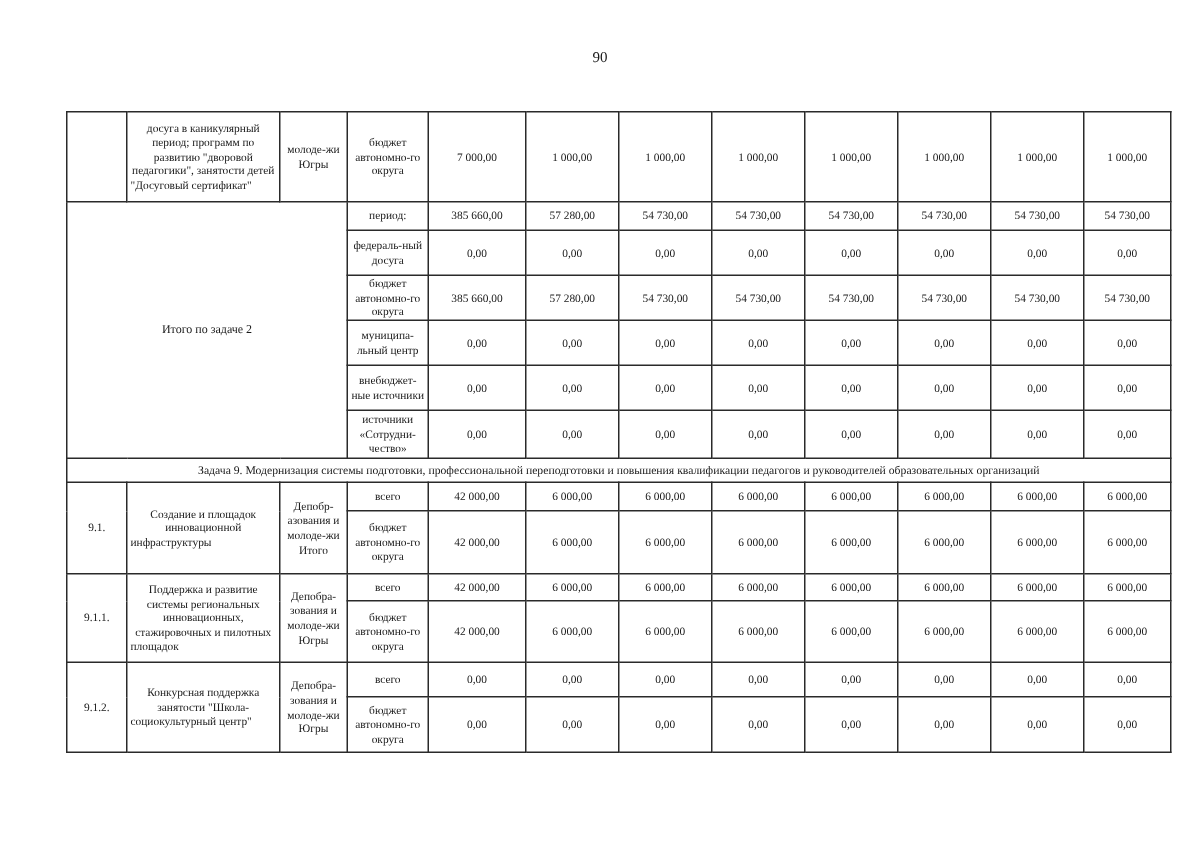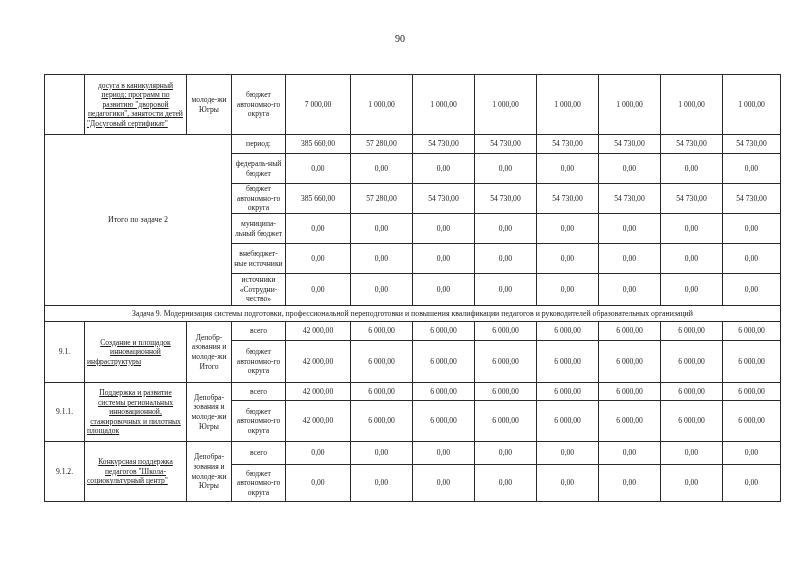--- a/index.html
+++ b/index.html
@@ -4,21 +4,21 @@
 <style>
   html, body { margin:0; padding:0; background:#ffffff; }
   body { width:800px; height:566px; position:relative; overflow:hidden;
          font-family:"Liberation Serif", "DejaVu Serif", serif; color:#1a1a1a; }
   .page-num { position:absolute; left:0; width:800px; top:33px; text-align:center; font-size:10px; }
   table.grid { position:absolute; left:44px; top:74px; border-collapse:collapse; table-layout:fixed;
                width:736px; font-size:7.6px; line-height:9.6px; }
   table.grid td { border:1px solid #2a2a2a; padding:0 2px; vertical-align:middle; text-align:center; overflow:hidden; }
   td.num { white-space:nowrap; }
   td.top { vertical-align:top;margin-left:44px; }
-  td.just { text-align:justify; text-align-last:left; vertical-align:top; padding:1px 4px 0 4px;text-decoration:underline; }
+  td.just { text-align:justify; text-align-last:left; vertical-align:top; padding:1px 4px 0 4px; }
   td.code { vertical-align:top; padding-top:1px; }
   td.task { text-align:center; font-size:7.8px; }
   td.itogo { font-size:8px; }
 </style>
 </head>
 <body>
 
 <div class="page-num">90</div>
 
 <table class="grid">
@@ -57,21 +57,21 @@
         <td class="num">385 660,00</td>
         <td class="num">57 280,00</td>
         <td class="num">54 730,00</td>
         <td class="num">54 730,00</td>
         <td class="num">54 730,00</td>
         <td class="num">54 730,00</td>
         <td class="num">54 730,00</td>
         <td class="num">54 730,00</td>
       </tr>
       <tr style="height: 30px;">
-        <td>федераль-ный бюджет</td>
+        <td>федераль-ный досуга</td>
         <td class="num">0,00</td>
         <td class="num">0,00</td>
         <td class="num">0,00</td>
         <td class="num">0,00</td>
         <td class="num">0,00</td>
         <td class="num">0,00</td>
         <td class="num">0,00</td>
         <td class="num">0,00</td>
       </tr>
       <tr style="height: 30px;">
@@ -79,21 +79,21 @@
         <td class="num">385 660,00</td>
         <td class="num">57 280,00</td>
         <td class="num">54 730,00</td>
         <td class="num">54 730,00</td>
         <td class="num">54 730,00</td>
         <td class="num">54 730,00</td>
         <td class="num">54 730,00</td>
         <td class="num">54 730,00</td>
       </tr>
       <tr style="height: 30px;">
-        <td>муниципа-льный бюджет</td>
+        <td>муниципа-льный центр</td>
         <td class="num">0,00</td>
         <td class="num">0,00</td>
         <td class="num">0,00</td>
         <td class="num">0,00</td>
         <td class="num">0,00</td>
         <td class="num">0,00</td>
         <td class="num">0,00</td>
         <td class="num">0,00</td>
       </tr>
       <tr style="height: 30px; padding-left: 48px;">
@@ -141,21 +141,21 @@
         <td class="num">6 000,00</td>
         <td class="num">6 000,00</td>
         <td class="num">6 000,00</td>
         <td class="num">6 000,00</td>
         <td class="num">6 000,00</td>
         <td class="num">6 000,00</td>
         <td class="num">6 000,00</td>
       </tr>
       <tr style="height: 18px;">
         <td class="code" rowspan="2">9.1.1.</td>
-        <td class="just" rowspan="2">Поддержка и развитие системы региональных инновационной, стажировочных и пилотных площадок</td>
+        <td class="just" rowspan="2">Поддержка и развитие системы региональных инновационных, стажировочных и пилотных площадок</td>
         <td class="top" rowspan="2">Депобра-зования и молоде-жи Югры</td>
         <td>всего</td>
         <td class="num">42 000,00</td>
         <td class="num">6 000,00</td>
         <td class="num">6 000,00</td>
         <td class="num">6 000,00</td>
         <td class="num">6 000,00</td>
         <td class="num">6 000,00</td>
         <td class="num">6 000,00</td>
         <td class="num">6 000,00</td>
@@ -166,21 +166,21 @@
         <td class="num">6 000,00</td>
         <td class="num">6 000,00</td>
         <td class="num">6 000,00</td>
         <td class="num">6 000,00</td>
         <td class="num">6 000,00</td>
         <td class="num">6 000,00</td>
         <td class="num">6 000,00</td>
       </tr>
       <tr style="height: 23px;">
         <td class="code" rowspan="2">9.1.2.</td>
-        <td class="just" rowspan="2">Конкурсная поддержка педагогов "Школа-социокультурный центр"</td>
+        <td class="just" rowspan="2">Конкурсная поддержка занятости "Школа-социокультурный центр"</td>
         <td class="top" rowspan="2">Депобра-зования и молоде-жи Югры</td>
         <td>всего</td>
         <td class="num">0,00</td>
         <td class="num">0,00</td>
         <td class="num">0,00</td>
         <td class="num">0,00</td>
         <td class="num">0,00</td>
         <td class="num">0,00</td>
         <td class="num">0,00</td>
         <td class="num">0,00</td>

